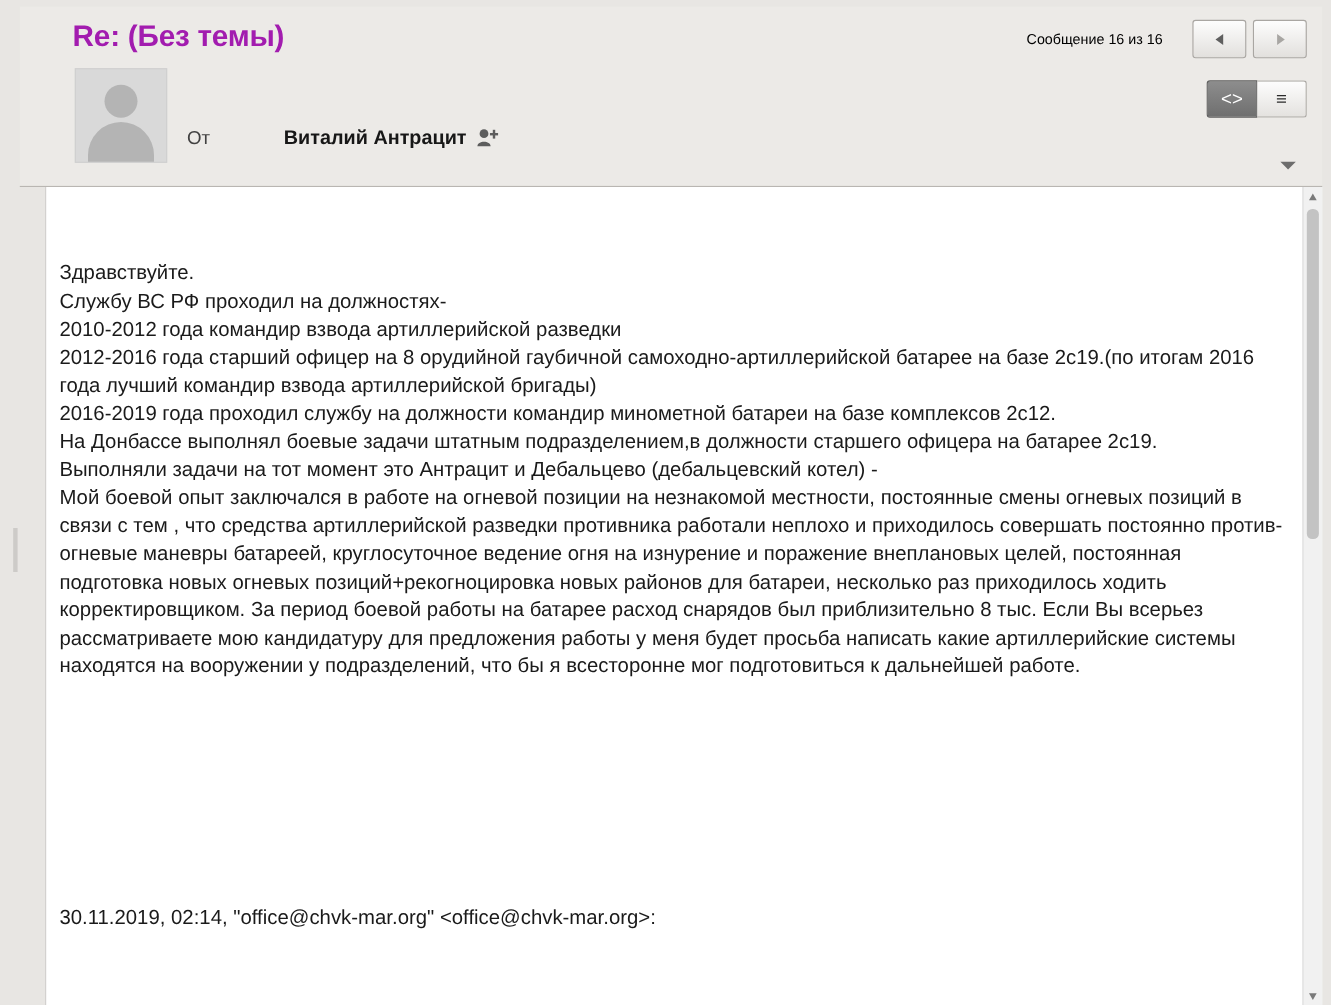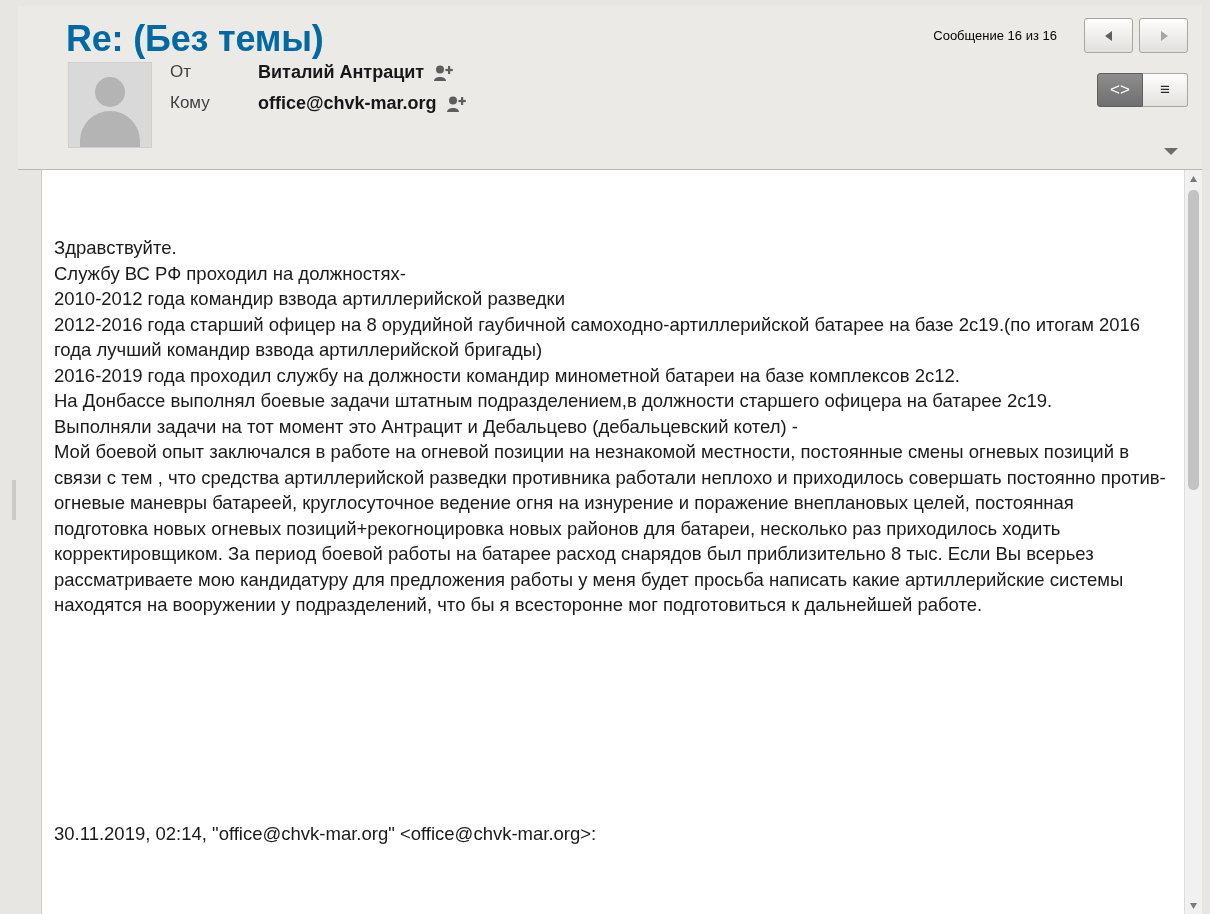--- a/index.html
+++ b/index.html
@@ -27,23 +27,23 @@
     border-bottom: 1px solid #b9b6b2;
   }
   .subject-row {
     position: relative;
     height: 50px;
   }
   .subject {
     position: absolute;
     left: 48px;
     top: 12px;
-    font-size: 36px;
+    font-size: 27px;
     font-weight: bold;
-    color: #0369a1;
+    color: #a21caf;
     letter-spacing: -0.2px;
   }
   .msg-count {
     position: absolute;
     right: 145px;
     top: 22px;
     font-size: 13px;
     color: #000000;
     white-space: nowrap;
   }
@@ -99,21 +99,23 @@
     border-radius: 30px 30px 0 0;
     background: #b4b4b4;
   }
   .fields {
     position: absolute;
     left: 152px;
     top: 6px;
   }
   .field-row {
     display: flex;
+    align-items: center;
     height: 31px;
+    margin-top: 48px;
   }
   .field-label {
     width: 88px;
     font-size: 17px;
     color: #414141;
   }
   .field-value {
     font-size: 18px;
     font-weight: bold;
     color: #171717;

